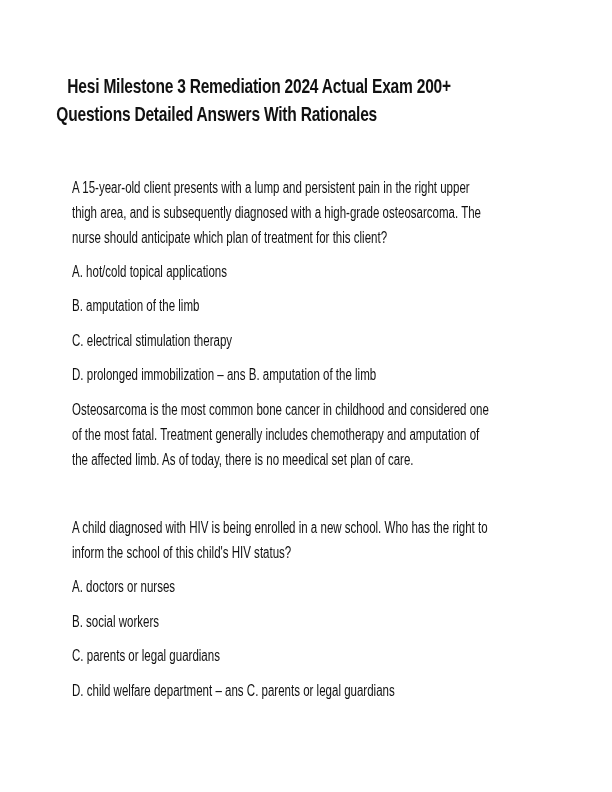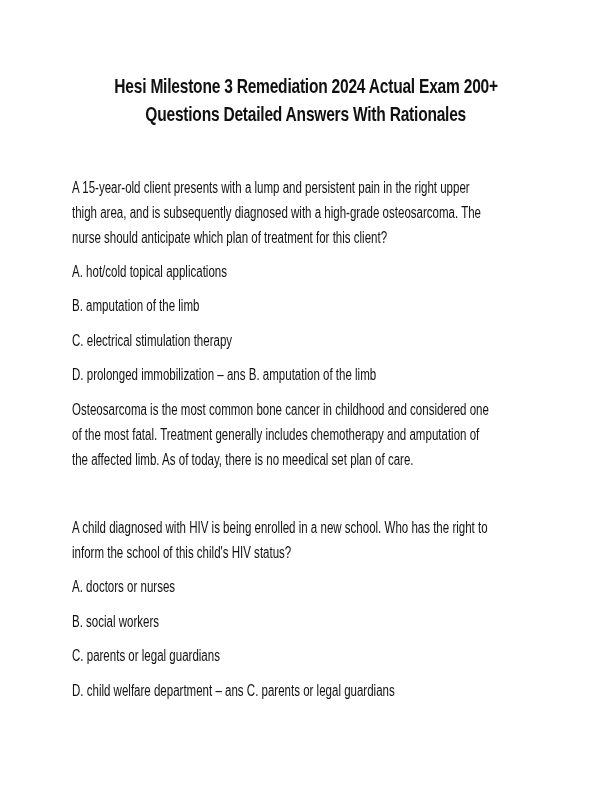--- a/index.html
+++ b/index.html
@@ -1,18 +1,18 @@
 <!DOCTYPE html>
 <html><head>
 <meta charset="utf-8">
 <style>
   html, body { margin: 0; padding: 0; background: #ffffff; }
   body { width: 612px; height: 792px; position: relative; overflow: hidden; color: #111; }
   .page { position: absolute; left: 0; top: 0; width: 612px; height: 792px; background: #fff; }
-  .title { position: absolute; left: 0; width: 612px; text-align: center;
+  .title { position: absolute; left: 0; width: 612px; text-align: left;
     font-family: "Liberation Sans", sans-serif; font-weight: bold; font-size: 21px;
     line-height: 28px; letter-spacing: -0.3px; }
   .title span { display: inline-block; transform: scaleX(0.74); transform-origin: center; white-space: nowrap; }
   .line { position: absolute; left: 72px; white-space: nowrap;
     font-family: "Liberation Sans", sans-serif; font-size: 16px; line-height: 22px;
     transform: scaleX(0.72); transform-origin: left center; color: #111; }
 </style>
 </head>
 <body>
 

